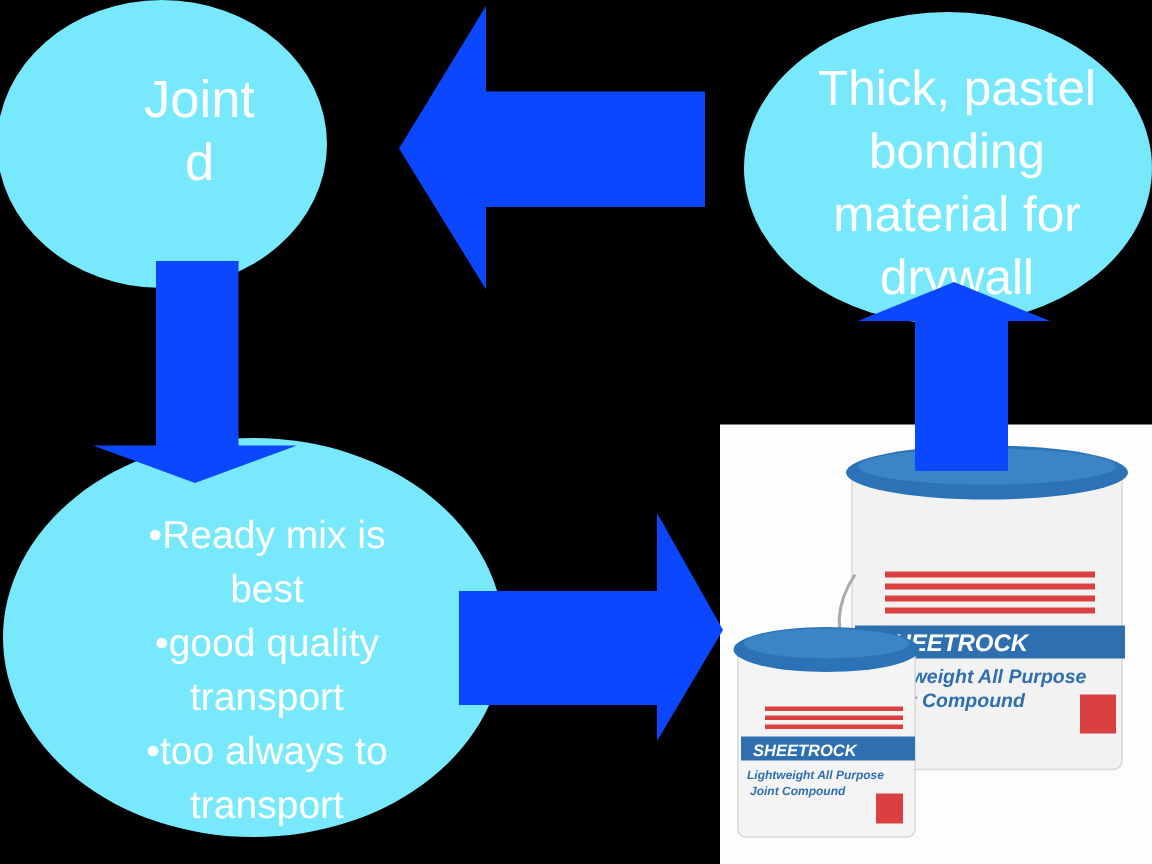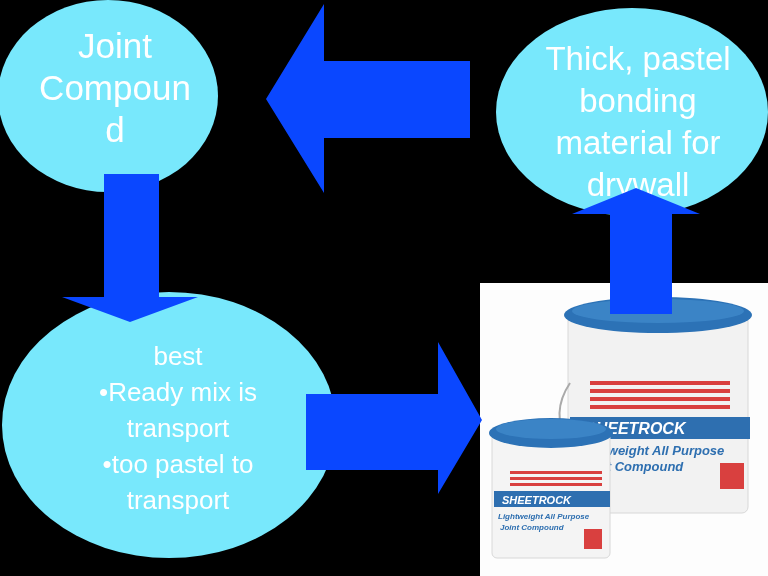--- a/index.html
+++ b/index.html
@@ -7,40 +7,40 @@
   .ellipse { position:absolute; background:#78E8FC; border-radius:50%; }
   .etext { position:absolute; color:#fff; text-align:center; font-size:35px; line-height:42px; }
   .btext { position:absolute; color:#fff; text-align:center; font-size:26px; line-height:36px; }
   .arrow { position:absolute; }
   .photo { position:absolute; left:480px; top:283px; width:288px; height:293px; background:#fdfdfd; overflow:hidden; }
 </style>
 </head>
 <body>
 
 <div class="ellipse" style="left:-2px; top:0; width:220px; height:192px;"></div>
-<div class="etext" style="left:0; top:25px; width:230px;">
+<div class="etext" style="left:0; top:46px; width:230px;padding-left:18px;">
   <div>Joint</div>
-  <div>Compoun</div>
   <div style="padding-left:0;">d</div>
 </div>
 
 <div class="ellipse" style="left:496px; top:8px; width:272px; height:208px;"></div>
 <div class="etext" style="left:504px; top:38px; width:268px; font-size:33px; line-height:42px;">
   <div>Thick, pastel</div>
   <div>bonding</div>
   <div>material for</div>
   <div>drywall</div>
 </div>
 
 <div class="ellipse" style="left:2px; top:292px; width:334px; height:266px;"></div>
 <div class="btext" style="left:28px; top:338px; width:300px;">
+  <div>•Ready mix is</div>
   <div>best</div>
-  <div>•Ready mix is</div>
+  <div>•good quality</div>
   <div>transport</div>
-  <div>•too pastel to</div>
+  <div>•too always to</div>
   <div>transport</div>
 </div>
 
 <div class="photo">
   <svg width="288" height="293" viewBox="0 0 288 293">
 
     <rect x="88" y="30" width="180" height="200" rx="6" fill="#f2f2f2" stroke="#d8d8d8"></rect>
     <ellipse cx="178" cy="32" rx="94" ry="18" fill="#2c72b6"></ellipse>
     <ellipse cx="178" cy="28" rx="86" ry="12" fill="#3b84c6"></ellipse>
     <path d="M90 100 Q70 130 88 160" stroke="#aaa" stroke-width="2" fill="none"></path>

